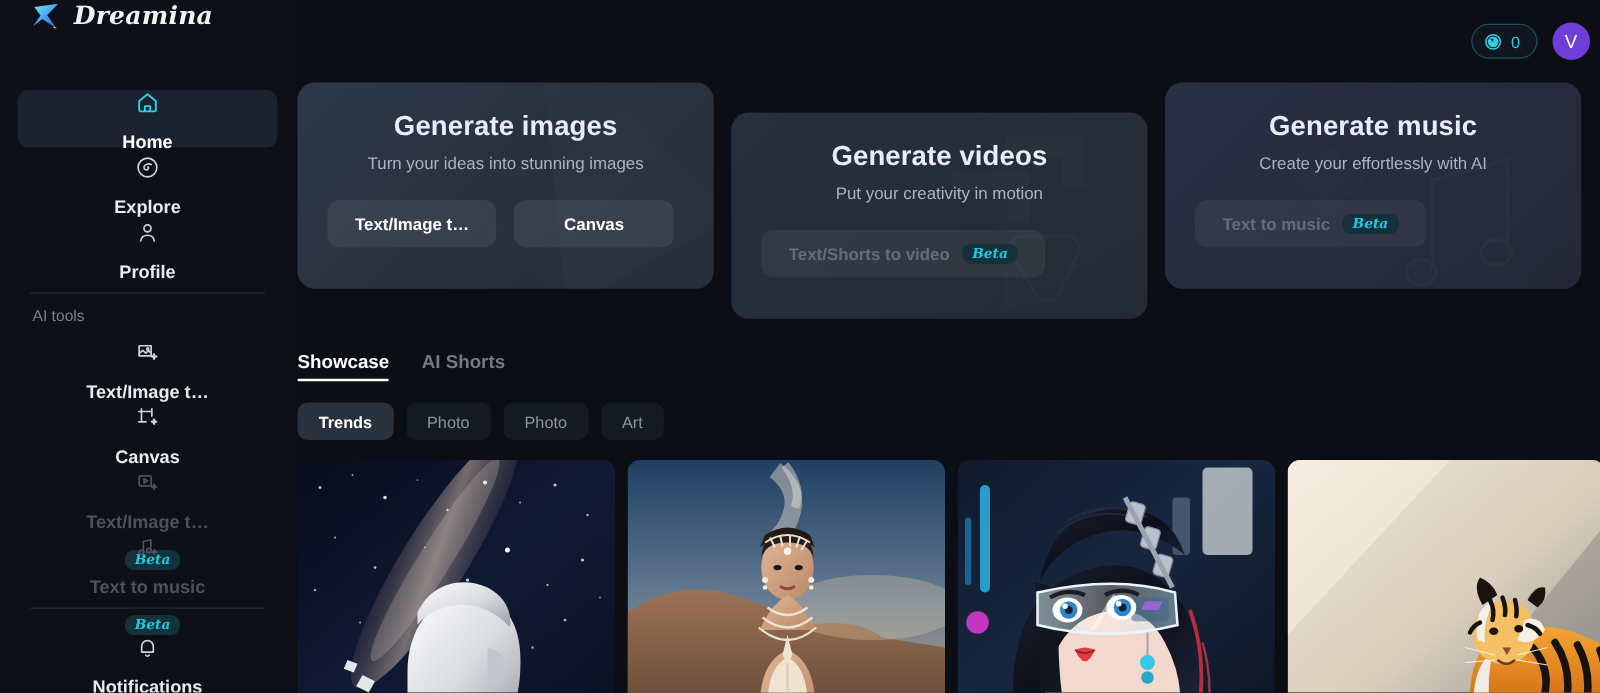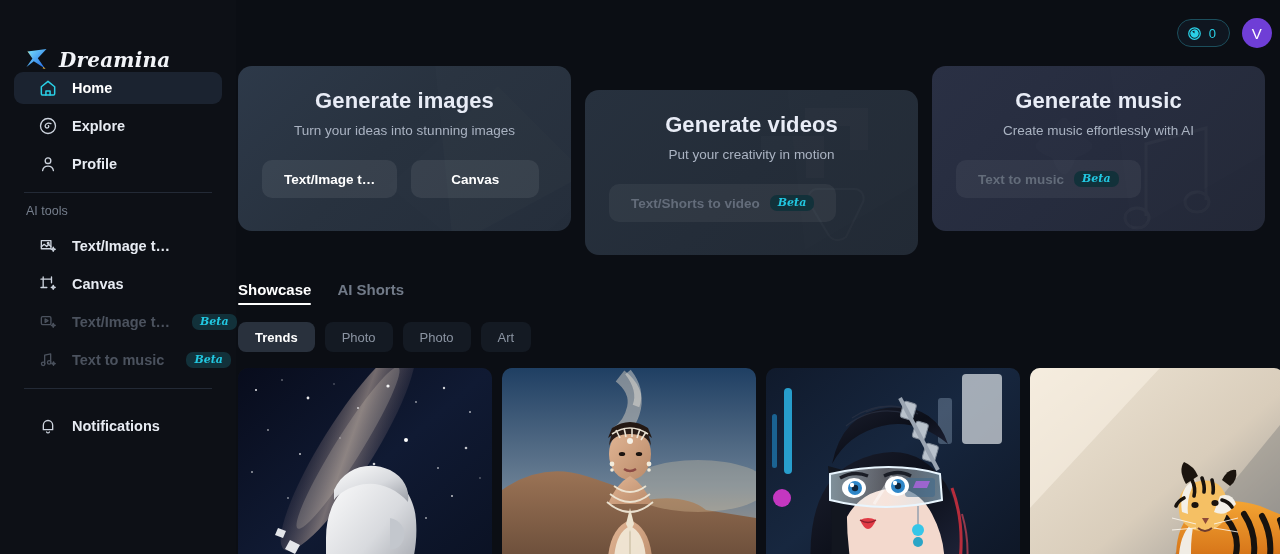--- a/index.html
+++ b/index.html
@@ -12,32 +12,32 @@
   .app { display: flex; width: 1280px; height: 554px; }
 
   
   .sidebar {
     width: 236px; height: 554px; flex: 0 0 236px;
     background: #0d1016;
     padding: 0 14px;
     position: relative;
     z-index: 5;
   }
-  .brand { height: 72px; display: flex; align-items: flex-end; gap: 9px; padding-left: 10px; }
+  .brand { height: 72px; display: flex; align-items: flex-start; gap: 9px; padding-left: 10px; }
   .brand-mark { width: 26px; height: 26px; display: block; }
   .brand-name {
     font-family: "DejaVu Serif", serif;
     font-style: italic; font-weight: 700;
     font-size: 20px; color: #f2f4f8; letter-spacing: .2px;
   }
   .nav-item {
     display: flex; align-items: center; gap: 14px;
-    height: 32px; padding: 0 24px; border-radius: 9px;
+    height: 46px; padding: 0 24px; border-radius: 9px;
     color: #e7ebf2; font-size: 14.5px; font-weight: 700;
-    margin-bottom: 6px; white-space: nowrap; cursor: pointer;
+    margin-bottom: 6px; white-space: nowrap; cursor: pointer; flex-direction: column;
   }
   .nav-item .ico { width: 20px; height: 20px; flex: 0 0 20px; display:block; }
   .nav-item.active { background: #1b2330; }
   .nav-item.active .lbl { color: #ffffff; }
   .nav-item.dim { color: #4b525e; cursor: default; }
   .nav-sep { height: 1px; background: #232a36; margin: 12px 10px 11px; }
   .nav-group-title { font-size: 12.5px; color: #767f8d; padding-left: 12px; margin-bottom: 12px; font-weight: 400; }
   .beta {
     font-family: "DejaVu Serif", serif;
     font-style: italic; font-weight: 700; font-size: 11px;
@@ -279,21 +279,21 @@
         <svg class="card-deco" viewBox="0 0 333 165" preserveAspectRatio="none">
           <path d="M175 -20 L390 -20 L390 55 L200 165 Z" fill="#ffffff" opacity=".02"></path>
           <g fill="none" stroke="#ffffff" stroke-width="3" opacity=".05">
             <path d="M214 150 V78 l60-16 v72"></path>
             <ellipse cx="205" cy="152" rx="12" ry="10"></ellipse>
             <ellipse cx="265" cy="136" rx="12" ry="10"></ellipse>
           </g>
           <path d="M120 68 c8-22 16-22 24 0 22 8 22 16 0 24 -8 22-16 22-24 0 -22-8-22-16 0-24z" fill="#ffffff" opacity=".022"></path>
         </svg>
         <h3>Generate music</h3>
-        <p>Create music effortlessly with AI</p>
+        <p>Create your effortlessly with AI</p>
         <div class="card-btns">
           <div class="pill muted">
             <span>Text to music</span>
             <span class="beta">Beta</span>
           </div>
         </div>
       </div>
     </div>
 
     <div class="tabs">

